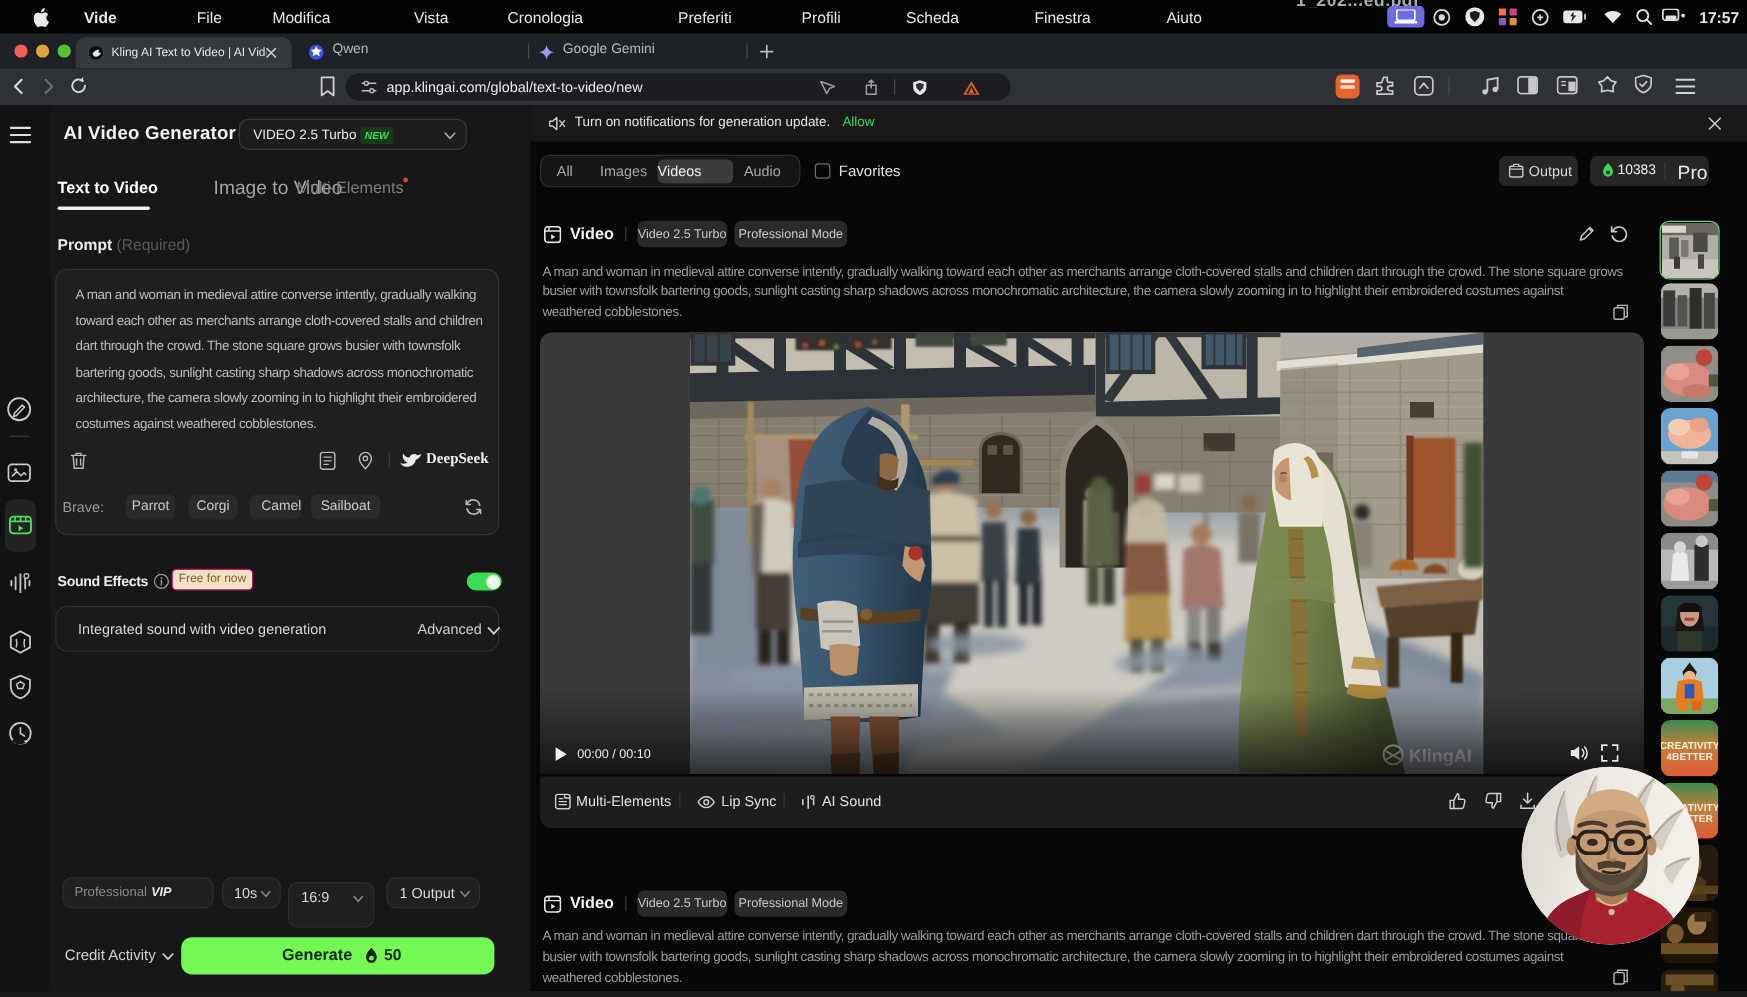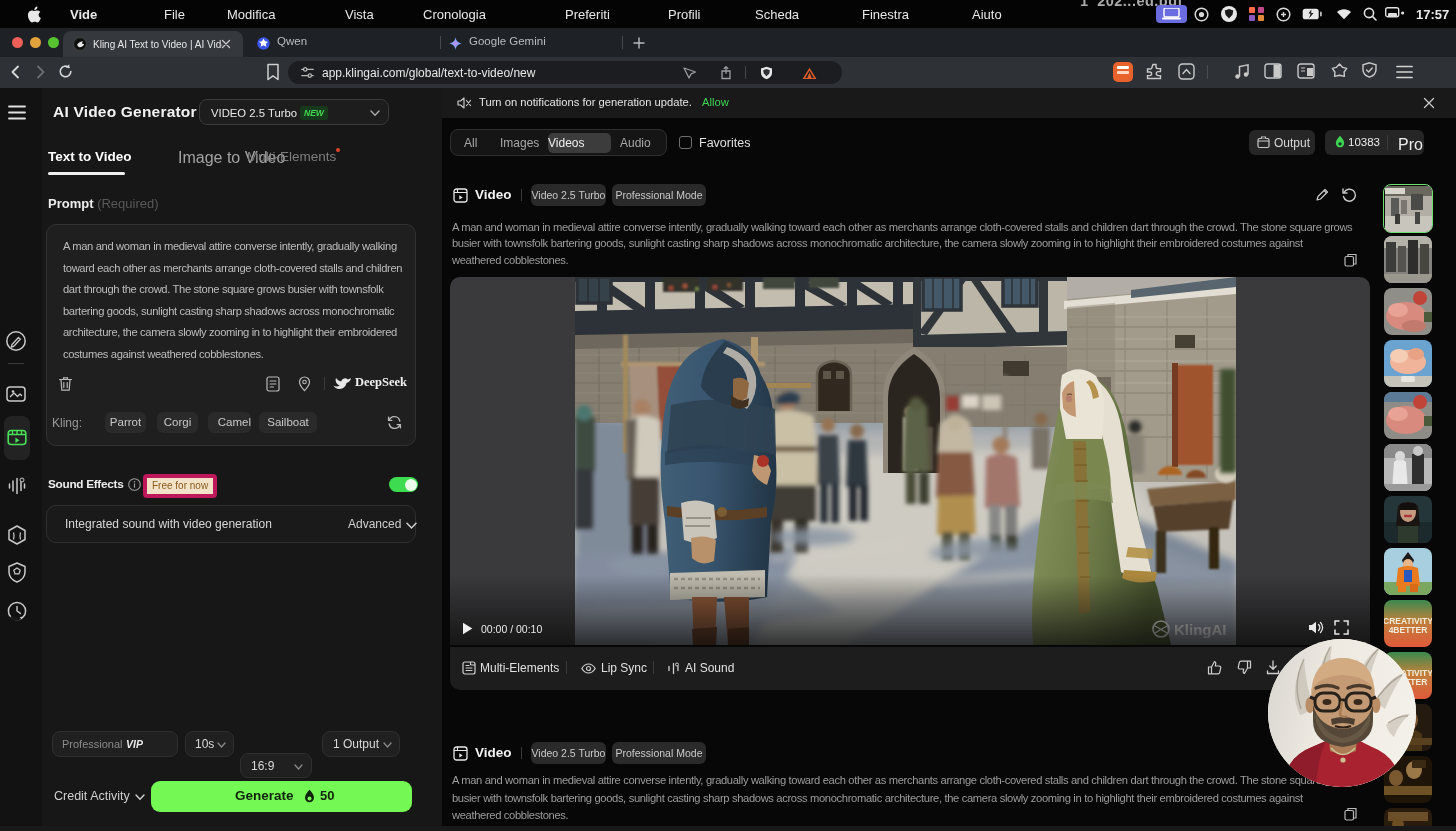--- a/index.html
+++ b/index.html
@@ -273,37 +273,37 @@
         <svg class="abs" style="left:251px; top:151px;" width="13" height="16" viewBox="0 0 13 16">
             <path d="M6.5 1a5 5 0 0 1 5 5c0 3.4-5 8.6-5 8.6S1.5 9.4 1.5 6a5 5 0 0 1 5-5z" fill="none" stroke="#b9b9b9" stroke-width="1.2"></path>
             <circle cx="6.5" cy="6" r="1.8" fill="none" stroke="#b9b9b9" stroke-width="1.1"></circle>
           </svg>
         <div class="abs" style="left:277px; top:152px; width:1px; height:13px; background:#3a3a3a;"></div>
         <svg class="abs" style="left:286px; top:151px;" width="19" height="14" viewBox="0 0 24 18">
             <path d="M23 3.5c-1.1 2.8-3.3 4.6-5.9 5.6-0.4 2.8-2.1 5.2-4.8 6.6-3.4 1.8-7.6 1.2-10.3-1.3-0.6-0.6-1.2-1.3-1.6-2 2.5 1.4 5.6 1.4 8-0.2-2.8-0.9-4.8-3.3-5.2-6.1C3 5 3.2 3.8 3.7 2.7c1.5 2.3 3.9 3.9 6.6 4.3 0.3-1.3 1.1-2.4 2.3-3.2 2-1.3 4.6-1 6.3 0.6 1.1-0.2 2.1-0.6 3-1.2z" fill="#e8e8e8"></path>
           </svg>
         <div class="abs" style="left:308px; top:150px; font-size:12.5px; font-weight:bold; color:#f0f0f0; font-family:'Liberation Serif',serif;">DeepSeek</div>
       </div>
-      <div class="abs" style="left:10px; top:328px; font-size:12px; color:#9a9a9a;">Kling:</div>
+      <div class="abs" style="left:10px; top:328px; font-size:12px; color:#9a9a9a;">Brave:</div>
       <div class="chip abs" style="left:63px; top:324px; width:41px; height:21px; font-size:11.5px; text-align:center; line-height:21px;">Parrot</div>
       <div class="chip abs" style="left:115px; top:324px; width:41px; height:21px; font-size:11.5px; text-align:center; line-height:21px;">Corgi</div>
       <div class="chip abs" style="left:166px; top:324px; width:43px; height:21px; font-size:11.5px; text-align:right; line-height:21px;">Camel</div>
       <div class="chip abs" style="left:217px; top:324px; width:58px; height:21px; font-size:11.5px; text-align:center; line-height:21px;">Sailboat</div>
       <svg class="abs" style="left:345px; top:327px;" width="15" height="15" viewBox="0 0 15 15">
           <path d="M12.8 6a5.6 5.6 0 0 0-10.6-1M2.2 9a5.6 5.6 0 0 0 10.6 1" fill="none" stroke="#b9b9b9" stroke-width="1.4" stroke-linecap="round"></path>
           <path d="M1.6 2.2v3.2h3.2M13.4 12.8V9.6h-3.2" fill="none" stroke="#b9b9b9" stroke-width="1.4" stroke-linecap="round" stroke-linejoin="round"></path>
         </svg>
 
       <div class="abs" style="left:6px; top:389px; font-size:11.8px; font-weight:bold; color:#ededed; letter-spacing:-0.3px;">Sound Effects</div>
       <svg class="abs" style="left:86px; top:390px;" width="13" height="13" viewBox="0 0 13 13">
           <circle cx="6.5" cy="6.5" r="5.8" fill="none" stroke="#9a9a9a" stroke-width="1.1"></circle>
           <path d="M6.5 5.8v3.4" stroke="#9a9a9a" stroke-width="1.2" stroke-linecap="round"></path>
           <circle cx="6.5" cy="3.8" r="0.8" fill="#9a9a9a"></circle>
         </svg>
-      <div class="abs" style="left:101px; top:386px; background:#f2e3c8; color:#8a5a1e; font-size:10px; padding:2px 5px 3px; border-radius:4px; border:4px solid #be185d;">Free for now</div>
+      <div class="abs" style="left:101px; top:386px; background:#f2e3c8; color:#8a5a1e; font-size:10px; padding:2px 5px 3px; border-radius:4px; border:1px solid #be185d;">Free for now</div>
       <div class="abs" style="left:347px; top:389px; width:29px; height:15px; background:#3ddc50; border-radius:8px;"></div>
       <div class="abs" style="left:363px; top:390.5px; width:12px; height:12px; background:#eafbe8; border-radius:50%;"></div>
 
       <div class="abs" style="left:4px; top:417px; width:370px; height:38px; background:#1a1a1a; border:1px solid #303030; border-radius:10px;">
         <div class="abs" style="left:18px; top:11px; font-size:12px; color:#d8d8d8;">Integrated sound with video generation</div>
         <div class="abs" style="left:301px; top:11px; font-size:12px; color:#cfcfcf;">Advanced</div>
         <svg class="abs" style="left:359px; top:16px;" width="11" height="8" viewBox="0 0 11 8">
             <path d="M1 1.2l4.5 4.8L10 1.2" fill="none" stroke="#cfcfcf" stroke-width="1.5" stroke-linecap="round"></path>
           </svg>
       </div>
@@ -311,21 +311,21 @@
       <div class="dd" style="left:10px; top:643px; width:126px; height:26px;">
         <div class="abs" style="left:9px; top:6px; font-size:11px; color:#8a8a8a;">Professional</div>
         <div class="abs" style="left:73px; top:6px; font-size:10.5px; font-weight:bold; font-style:italic; color:#e8e8e8;">VIP</div>
       </div>
       <div class="dd" style="left:143px; top:643px; width:49px; height:26px;">
         <div class="abs" style="left:9px; top:5px; font-size:12px; color:#dadada;">10s</div>
         <svg class="abs" style="left:31px; top:10px;" width="9" height="7" viewBox="0 0 9 7">
             <path d="M1 1l3.5 4L8 1" fill="none" stroke="#8a8a8a" stroke-width="1.3" stroke-linecap="round"></path>
           </svg>
       </div>
-      <div class="dd" style="left:198px; top:665px; width:72px; height:25px;">
+      <div class="dd" style="left:198px; top:647px; width:72px; height:38px;">
         <div class="abs" style="left:10px; top:5px; font-size:12px; color:#dadada;">16:9</div>
         <svg class="abs" style="left:53px; top:10px;" width="9" height="7" viewBox="0 0 9 7">
             <path d="M1 1l3.5 4L8 1" fill="none" stroke="#8a8a8a" stroke-width="1.3" stroke-linecap="round"></path>
           </svg>
       </div>
       <div class="dd" style="left:280px; top:643px; width:78px; height:26px;">
         <div class="abs" style="left:10px; top:5px; font-size:12px; color:#dadada;">1 Output</div>
         <svg class="abs" style="left:60px; top:10px;" width="9" height="7" viewBox="0 0 9 7">
             <path d="M1 1l3.5 4L8 1" fill="none" stroke="#8a8a8a" stroke-width="1.3" stroke-linecap="round"></path>
           </svg>

